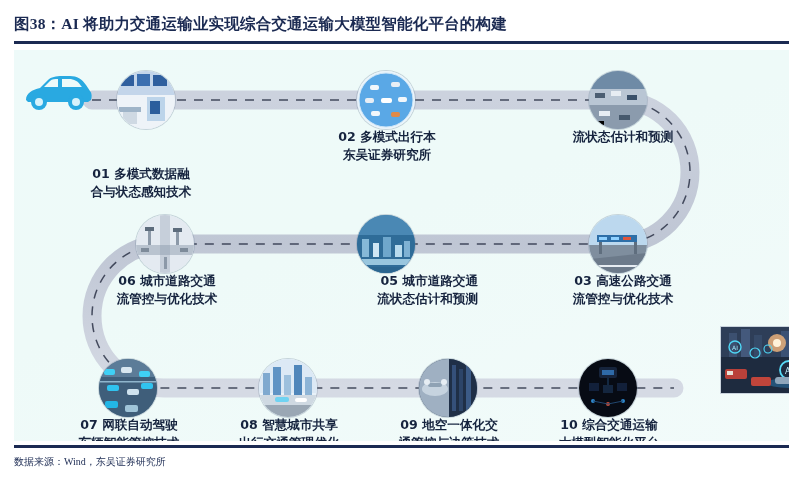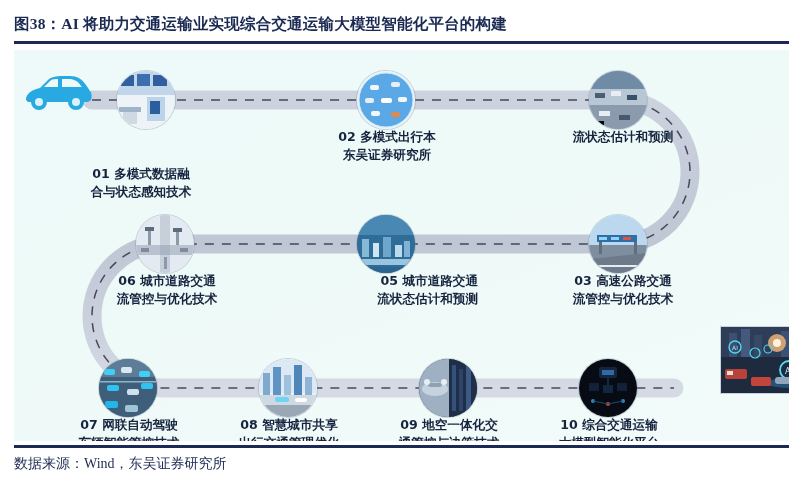--- a/index.html
+++ b/index.html
@@ -58,21 +58,21 @@
   }
 
   
   .rule-bot{
     position:absolute;left:14px;top:445px;width:775px;height:2.6px;
     background:#1b2a52;
   }
   .source{
     position:absolute;left:14px;top:455px;
     font-family:"Liberation Serif","DejaVu Serif",serif;
-    font-size:14px;color:#1b2a52;white-space:nowrap;
+    font-size:10px;color:#1b2a52;white-space:nowrap;
   }
 </style>
 </head>
 <body>
 
 <div class="page">
 
   <div class="fig-title">图38：AI 将助力交通运输业实现综合交通运输大模型智能化平台的构建</div>
   <div class="rule-top"></div>
 

